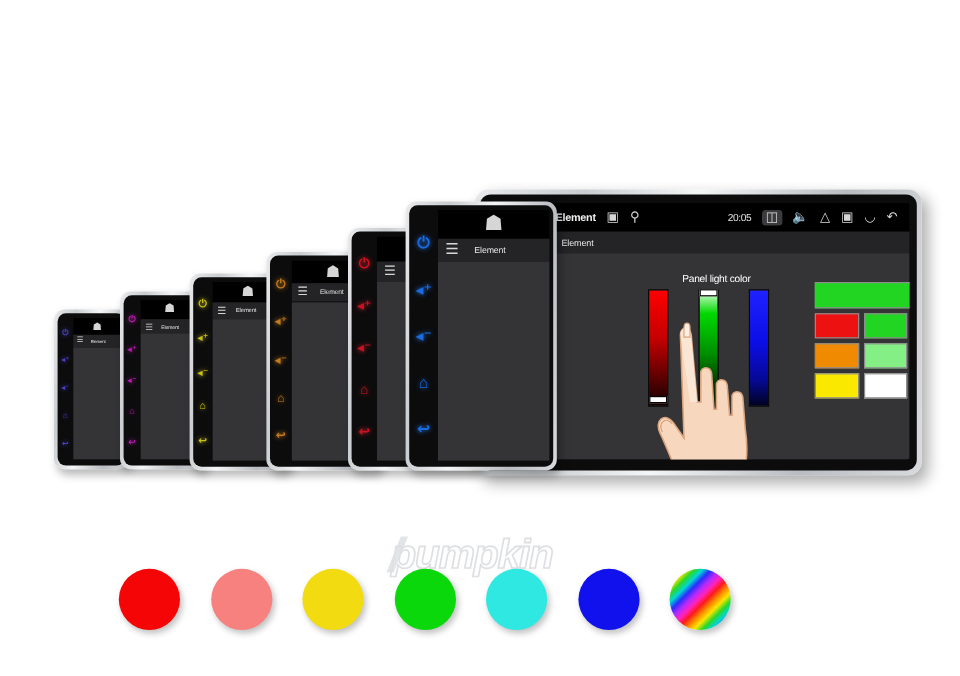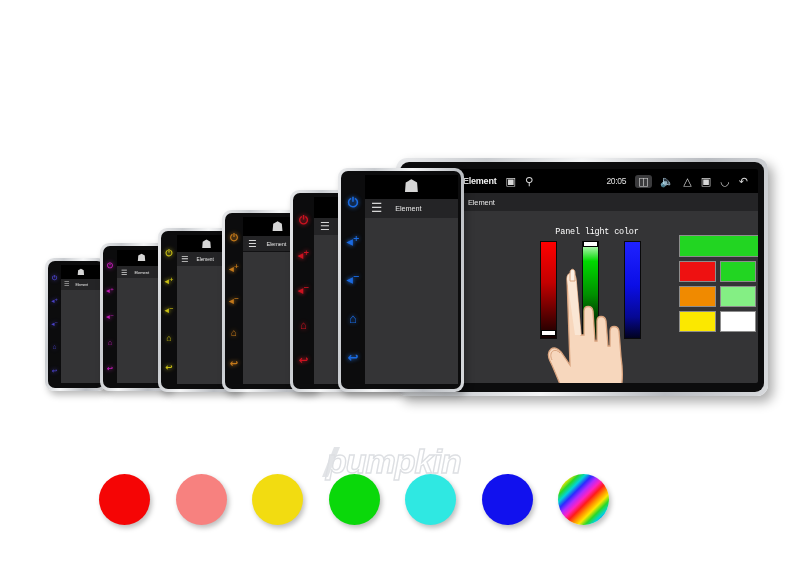--- a/index.html
+++ b/index.html
@@ -94,21 +94,21 @@
 
   .sb-left{display:flex;align-items:center;gap:9px;}
   .sb-right{display:flex;align-items:center;gap:9px;margin-left:auto;}
   .sb-ico{color:#d6d6d6;font-size:11px;line-height:1;display:inline-block;}
   .sb-ico.boxed{background:#3b3b3d;border-radius:3px;padding:1px 3px;}
   .sb-time{font-size:8.5px;color:#e2e2e2;letter-spacing:-0.3px;}
   .sb-title{font-size:9px;font-weight:bold;color:#f2f2f2;letter-spacing:-0.2px;}
   .ab-title{font-size:7.5px;color:#e6e6e6;margin-left:14px;letter-spacing:-0.1px;}
 
   
-  .picker{position:absolute;left:0;right:0;top:0;bottom:0;font-family:Liberation Mono, monospace;}
+  .picker{position:absolute;left:0;right:0;top:0;bottom:0;}
   .pl-label{
     position:absolute;left:98px;top:16px;width:130px;text-align:center;
     color:#fff;font-size:8.5px;letter-spacing:-0.2px;
   }
   .sliders{position:absolute;left:106px;top:30px;width:115px;height:98px;}
   .sld{position:absolute;top:0;width:17px;height:98px;border:1px solid #0a0a0a;box-sizing:border-box;}
   .sld.r{left:0;background:linear-gradient(to bottom,#ff0000 0%,#c40000 42%,#5e0000 75%,#120000 100%);}
   .sld.g{left:42px;background:linear-gradient(to bottom,#e2ffe2 0%,#00d900 20%,#008f00 55%,#013b01 80%,#001400 100%);}
   .sld.b{left:84px;background:linear-gradient(to bottom,#1f22ff 0%,#0b0ee6 45%,#060894 78%,#01021f 100%);}
   .thumb{position:absolute;width:15px;height:6px;background:#fff;border:1px solid #000;box-sizing:border-box;}

